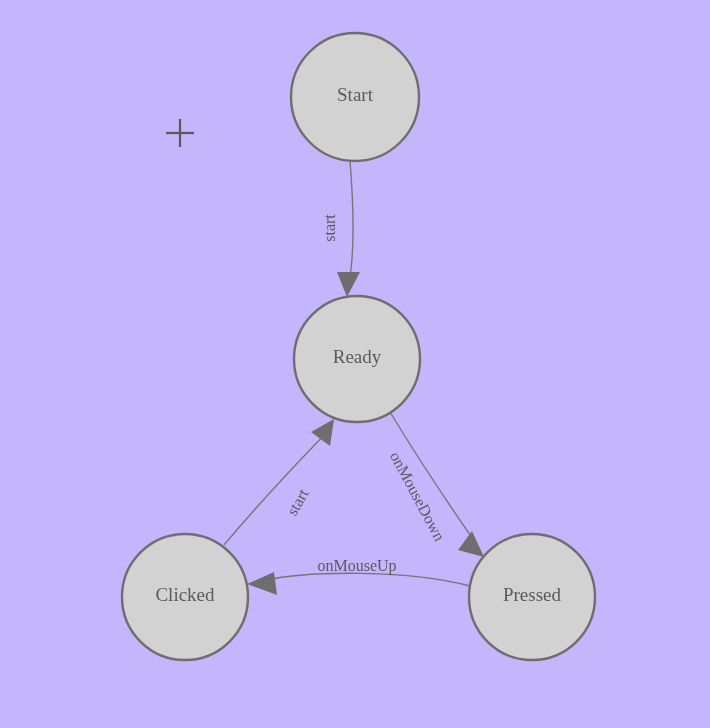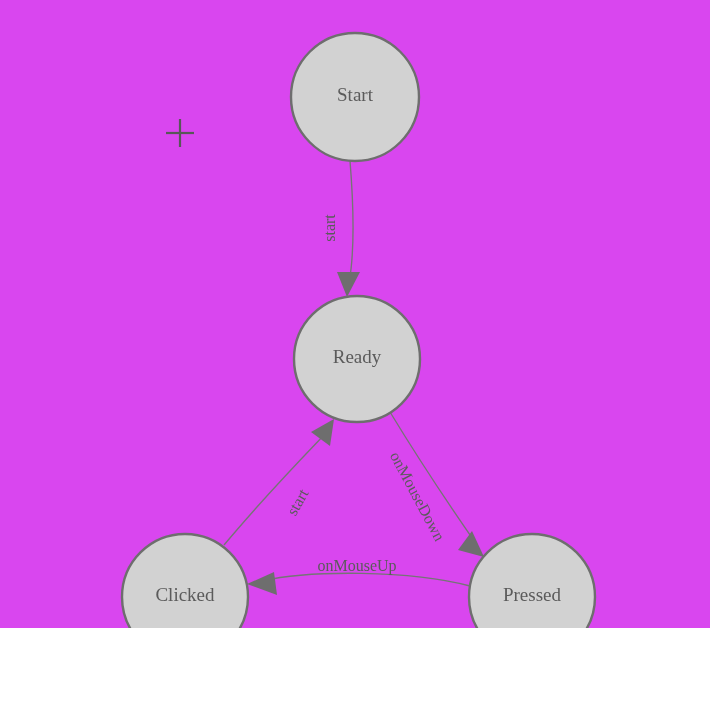--- a/index.html
+++ b/index.html
@@ -7,22 +7,22 @@
     margin: 0;
     padding: 0;
     background: #ffffff;
   }
   body {
     font-family: "Liberation Serif", "DejaVu Serif", serif;
   }
   #canvas {
     position: relative;
     width: 710px;
-    height: 628px;
-    background: #d946ef;
+    height: 728px;
+    background: #c4b5fd;
     overflow: hidden;
     text-decoration: underline;
   }
   #diagram-svg {
     position: absolute;
     top: 0;
     left: 0;
     width: 710px;
     height: 728px;
     display: block;

